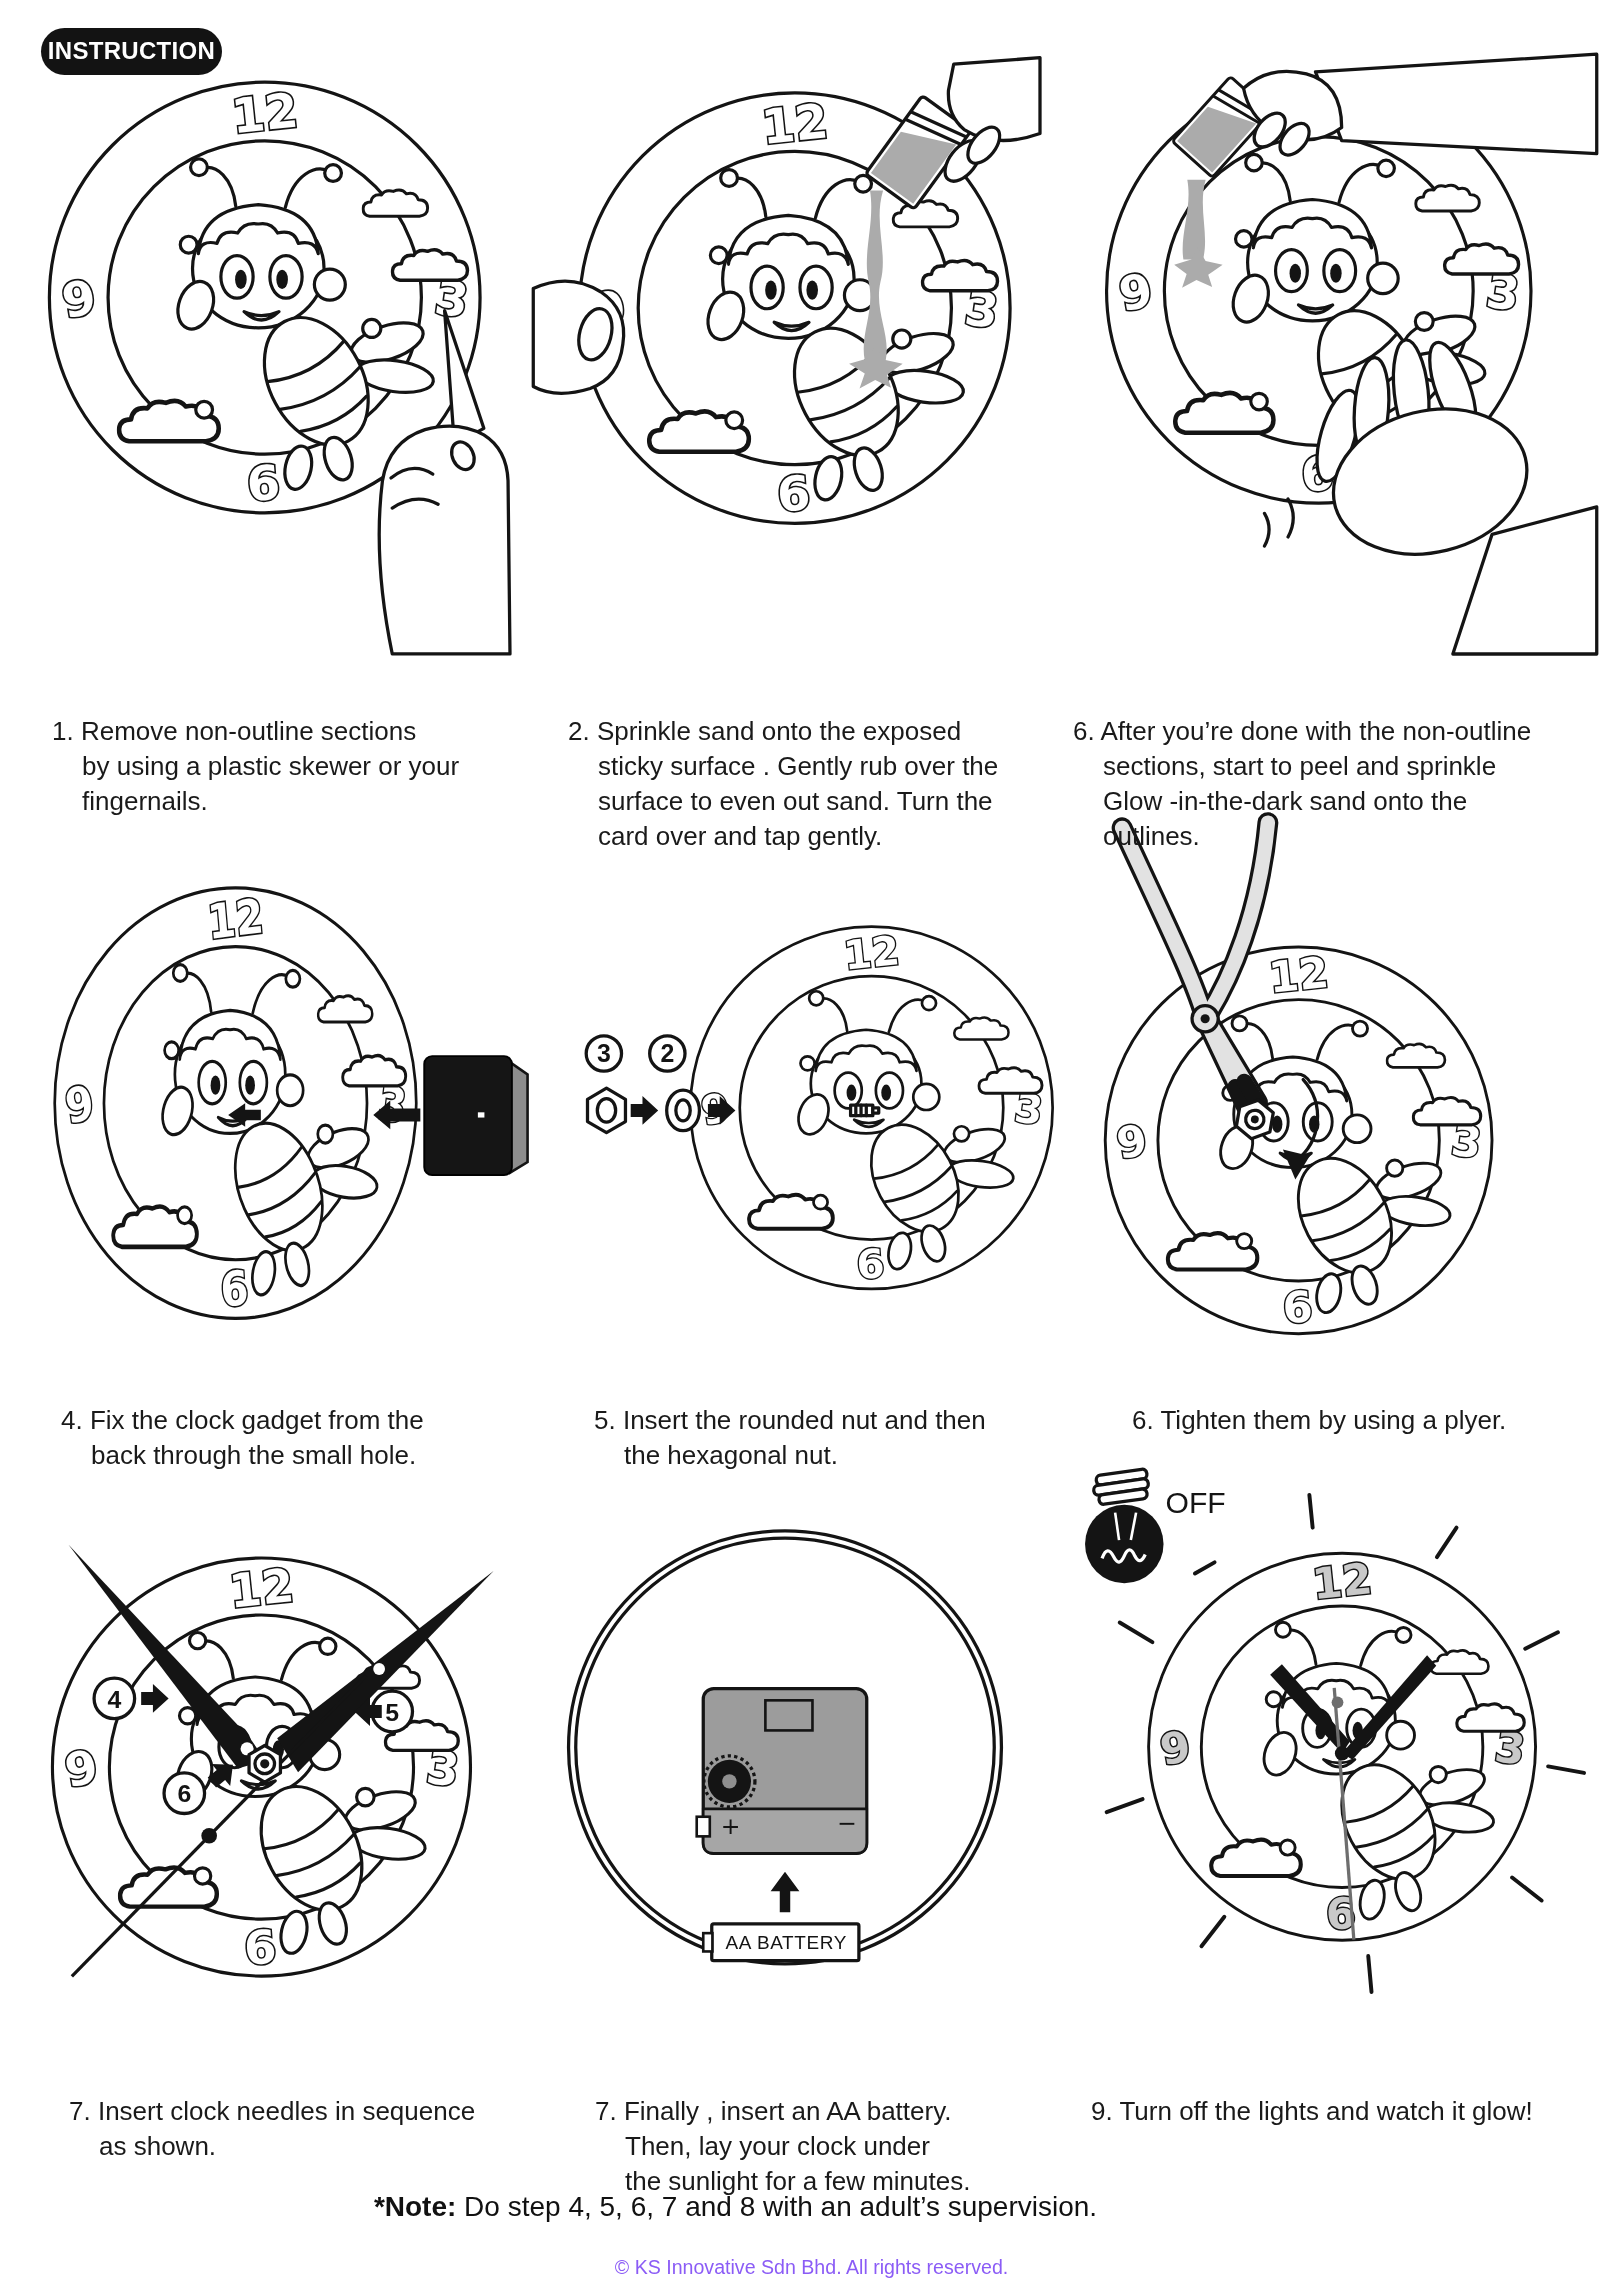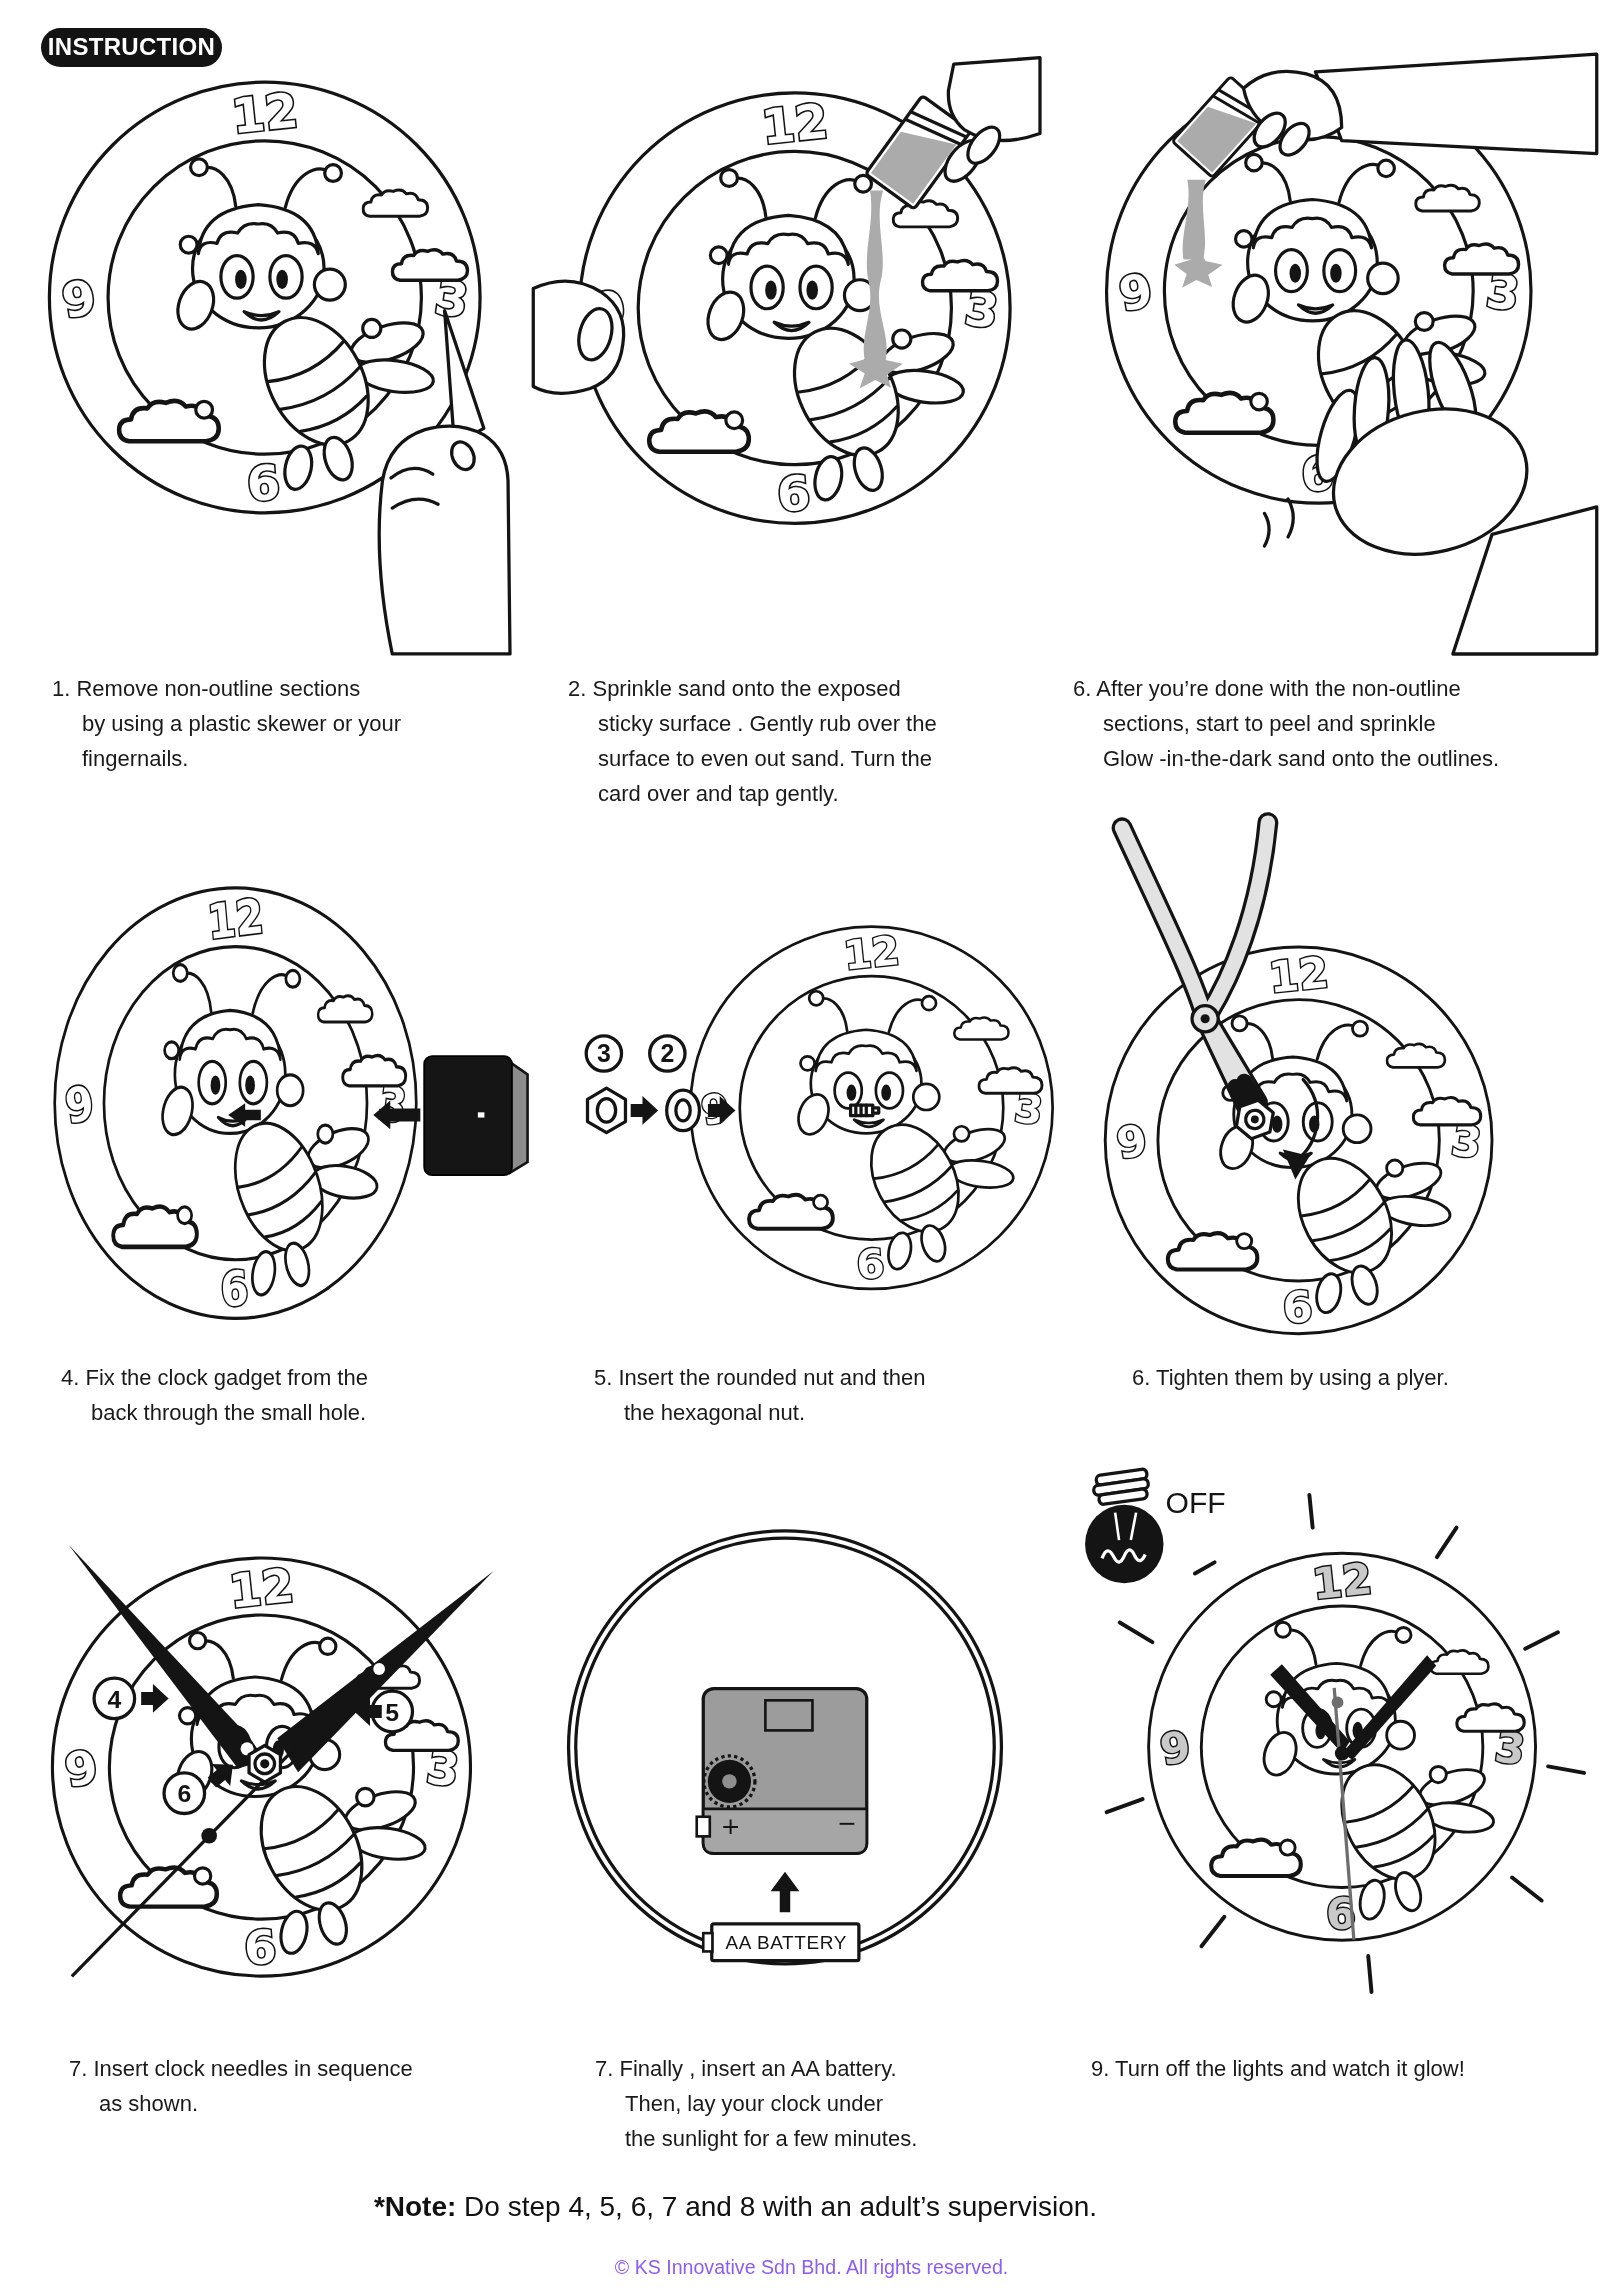--- a/index.html
+++ b/index.html
@@ -1,27 +1,27 @@
 <!DOCTYPE html>
 <html style="font-size:10.5px"><head>
 <meta charset="utf-8">
 <style>
   html,body{margin:0;padding:0;}
   body{
     width:1623px;height:2295px;position:relative;background:#ffffff;
     font-family:"Liberation Sans", sans-serif;color:#161616;overflow:hidden;
   }
   .badge{
-    position:absolute;left:41px;top:27.5px;width:181px;height:39px;
+    position:absolute;left:41px;top:27.5px;width:181px;height:47px;
     background:#131313;border-radius:25px;display:flex;align-items:center;justify-content:center;
   }
   .badge span{color:#ffffff;font-weight:bold;font-size:24px;letter-spacing:0.3px;}
   .caption{
-    position:absolute;font-size:22px;line-height:35px;color:#1a1a1a;
-    white-space:pre-line;padding-left:30px;text-indent:-30px;width:458px;
+    position:absolute;font-size:26px;line-height:35px;color:#1a1a1a;
+    white-space:pre-line;padding-left:30px;text-indent:-30px;width:458px;margin-top:43px;
   }
   .illus{position:absolute;}
   .note{
     position:absolute;left:0;top:2191px;width:1471px;text-align:center;
     font-size:28px;color:#111;
   }
   .note b{font-weight:bold;}
   .footer{
     position:absolute;left:0;top:2256px;width:1623px;text-align:center;
     font-size:19.6px;color:#8b5cf6;

